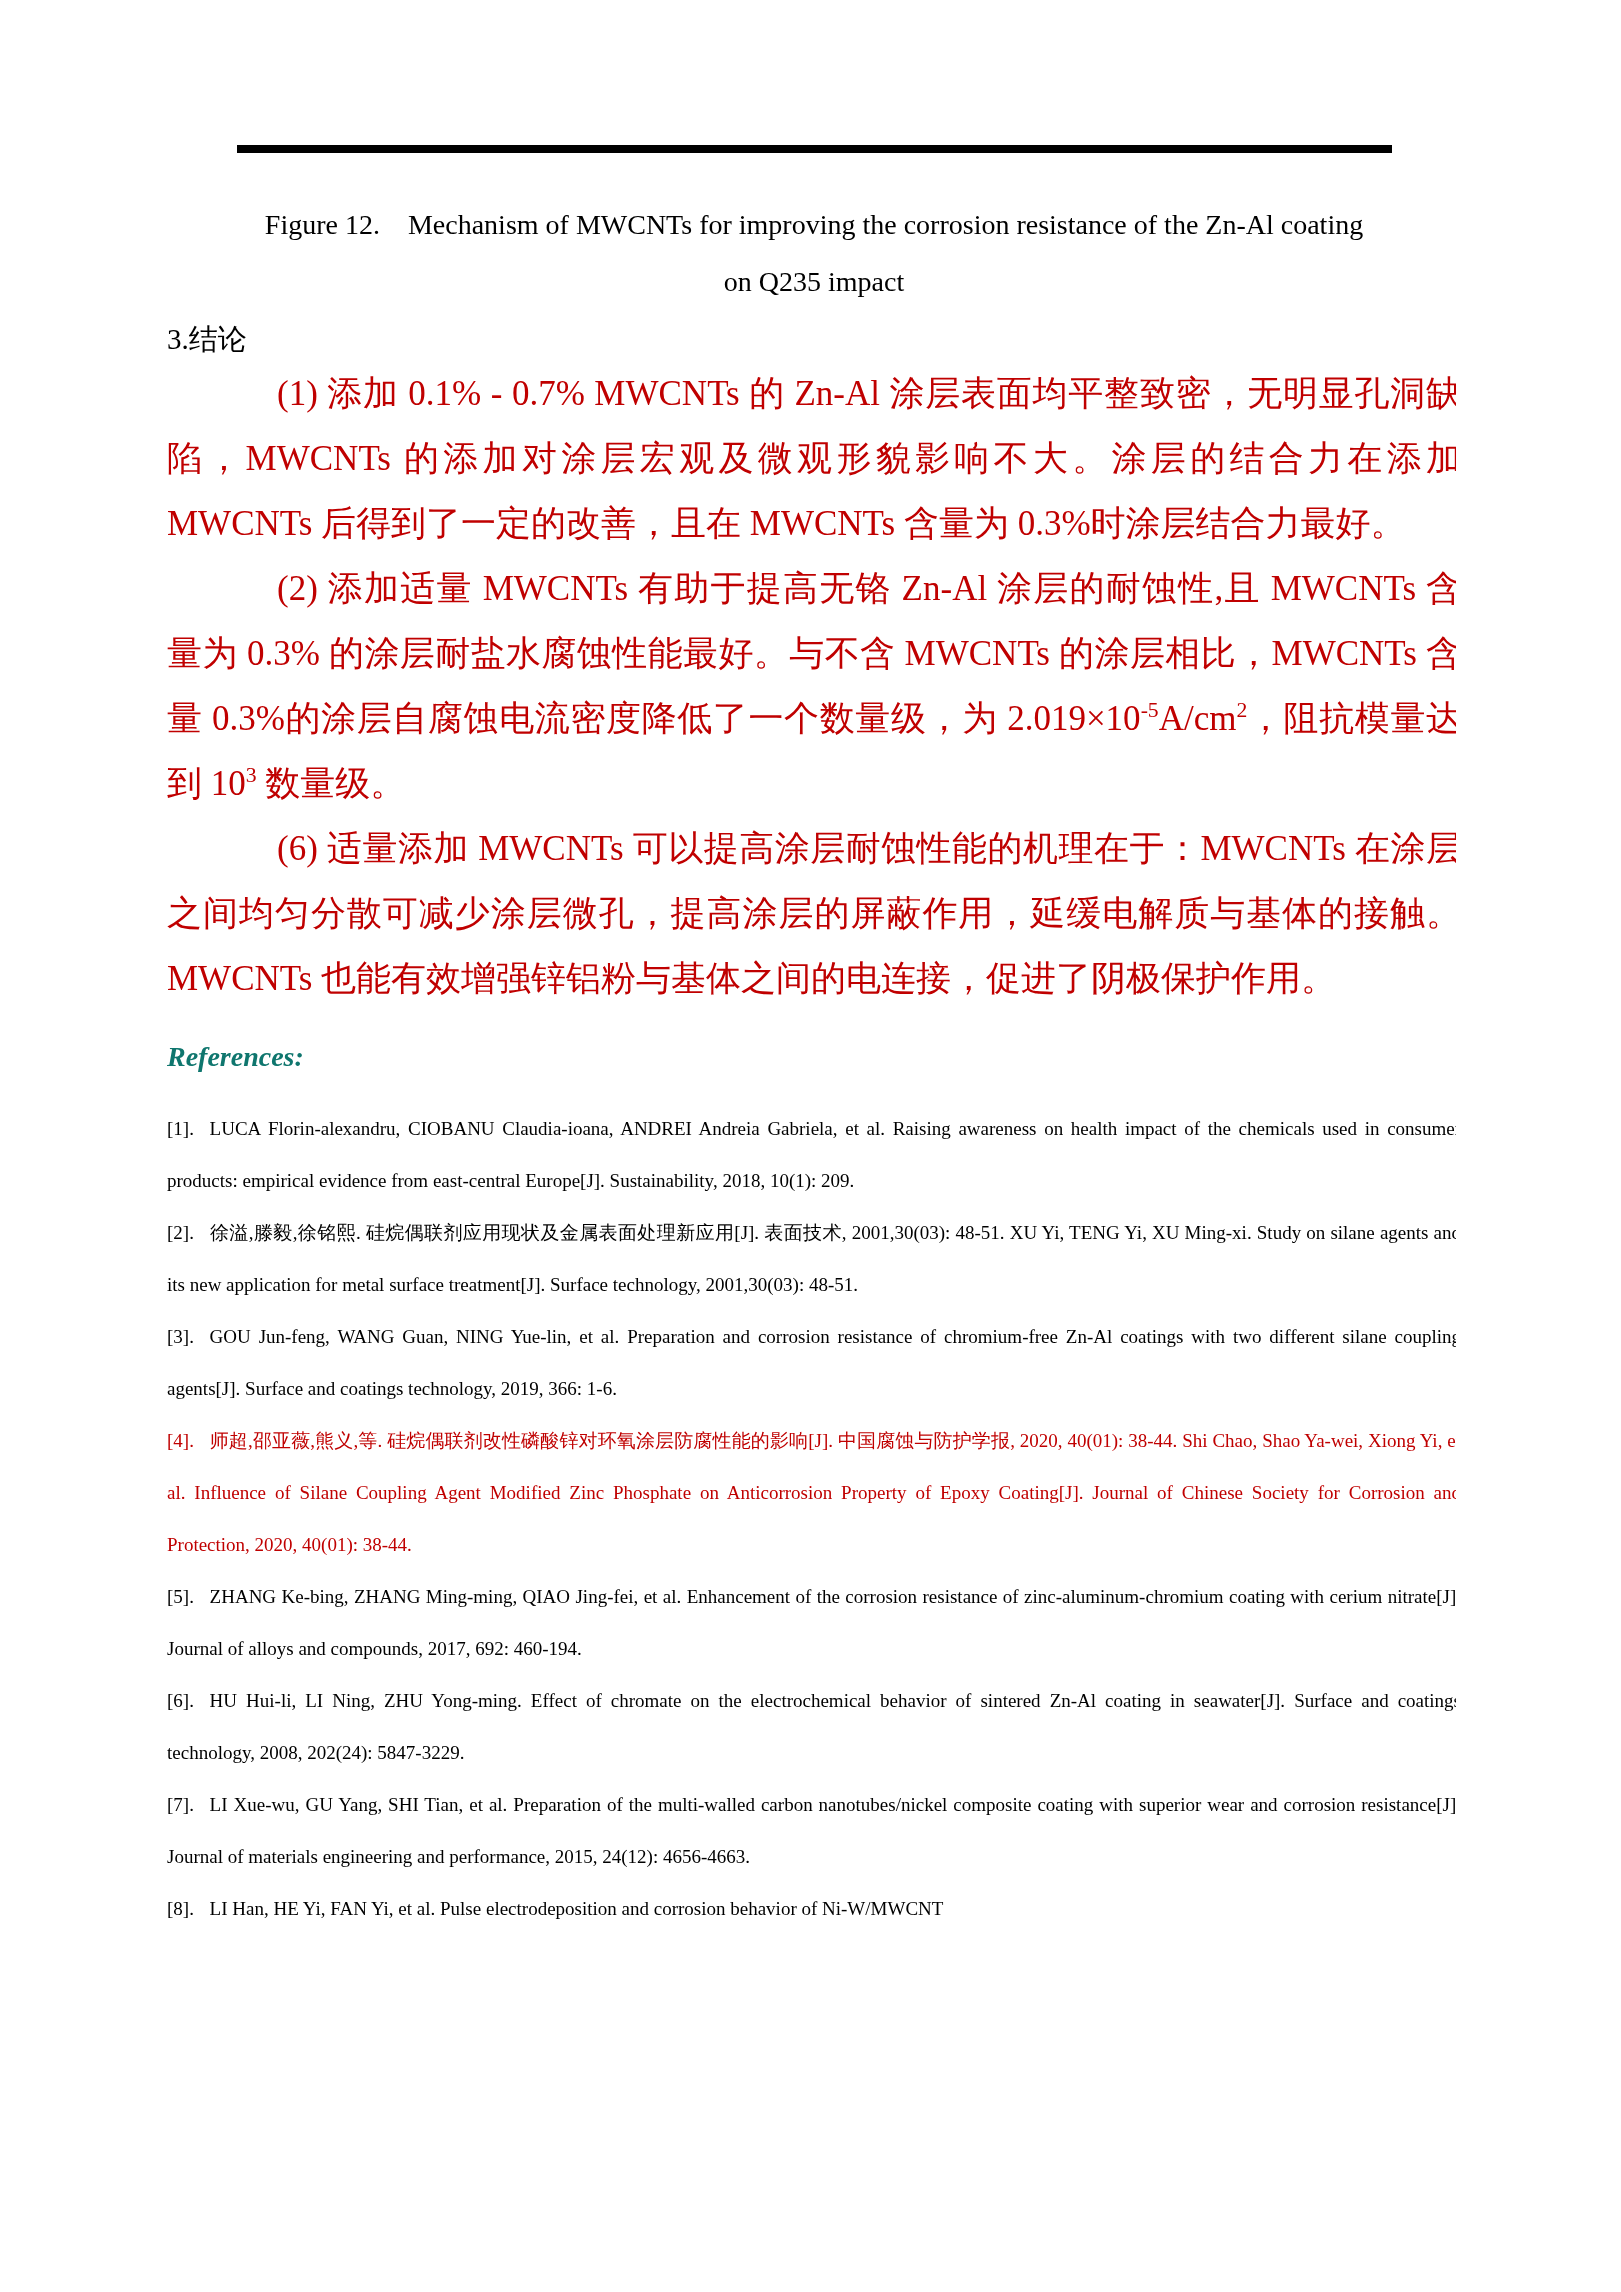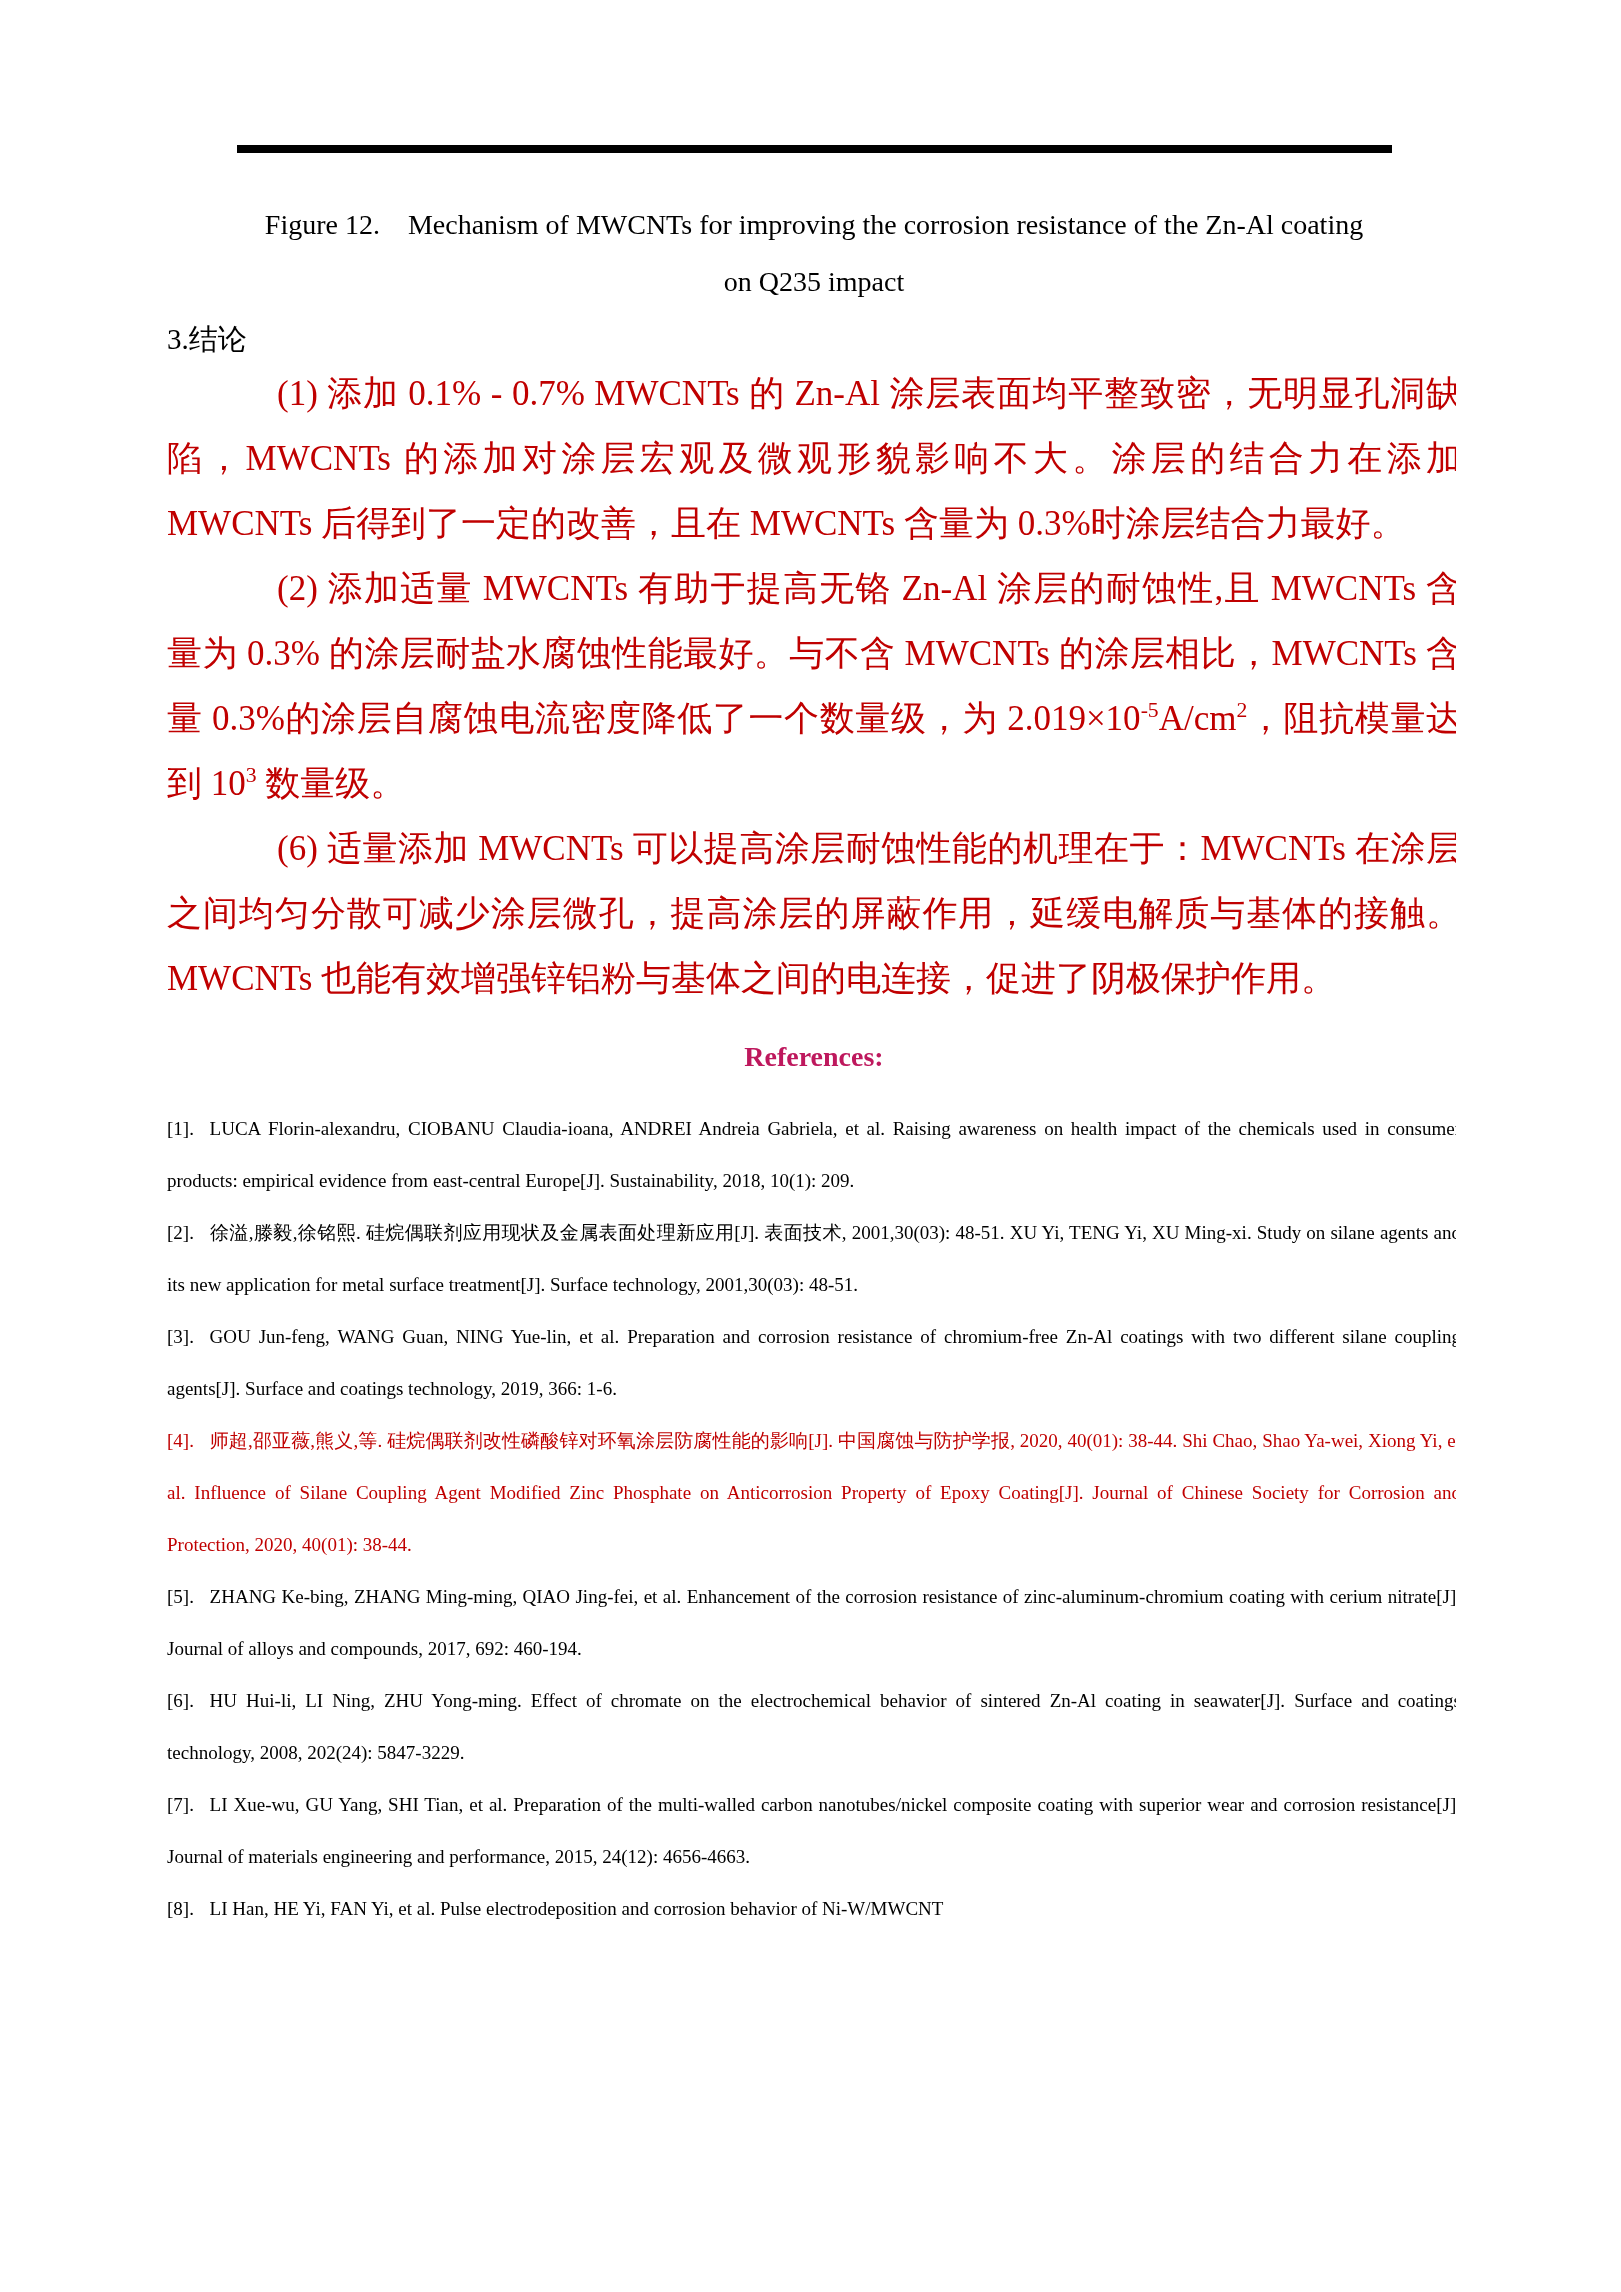--- a/index.html
+++ b/index.html
@@ -46,25 +46,26 @@
     text-align: justify;
     text-indent: 110px;
     color: #c00000;
   }
   .conclusion-para sup {
     font-size: 0.62em;
     line-height: 0;
   }
   .references-heading {
     margin-top: 21.6px;
-    text-align: center;
+    text-align: left;
     font-size: 28px;
     font-weight: bold;
     line-height: 49px;
-    color: #be185d;
+    color: #0f766e;
+    font-style: italic;
   }
   .references-list {
     margin-top: 21.6px;
   }
   .reference-item {
     margin: 0;
     font-size: 19px;
     line-height: 52px;
     text-align: justify;
     color: #000000;

